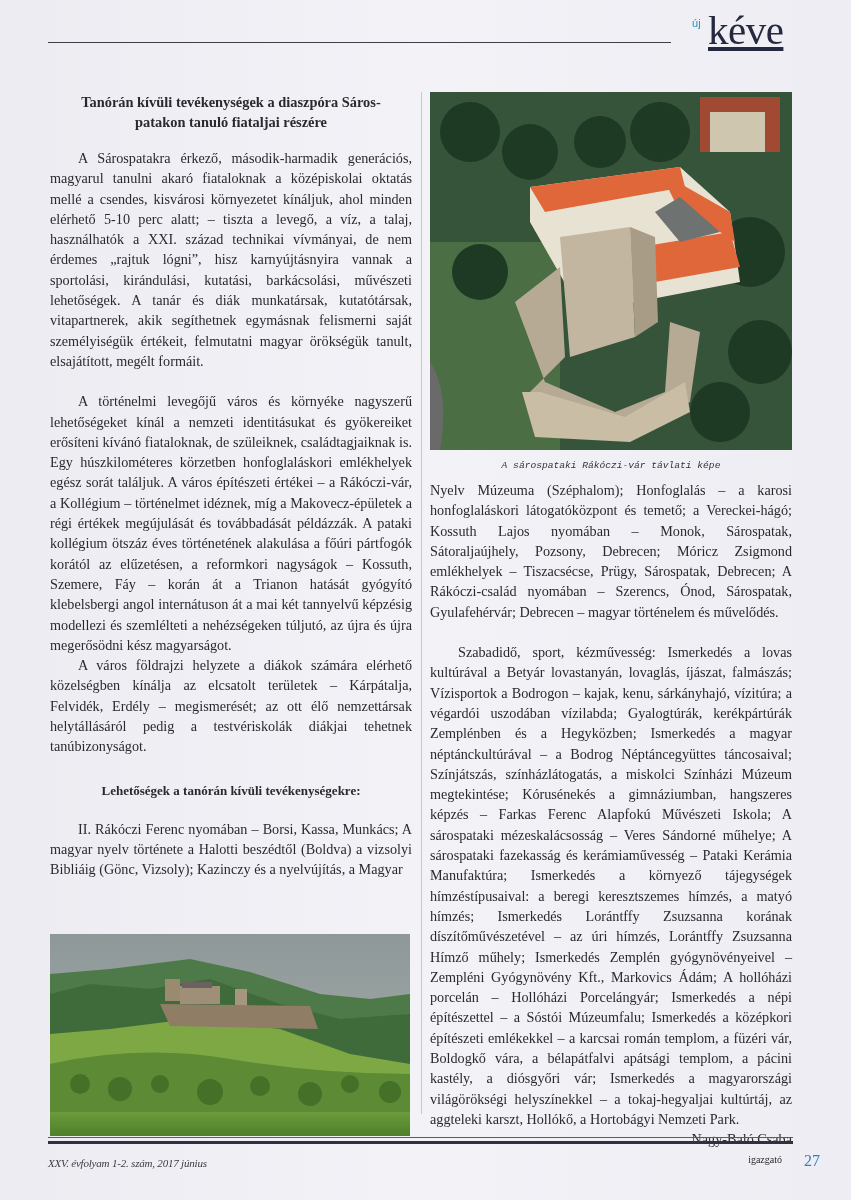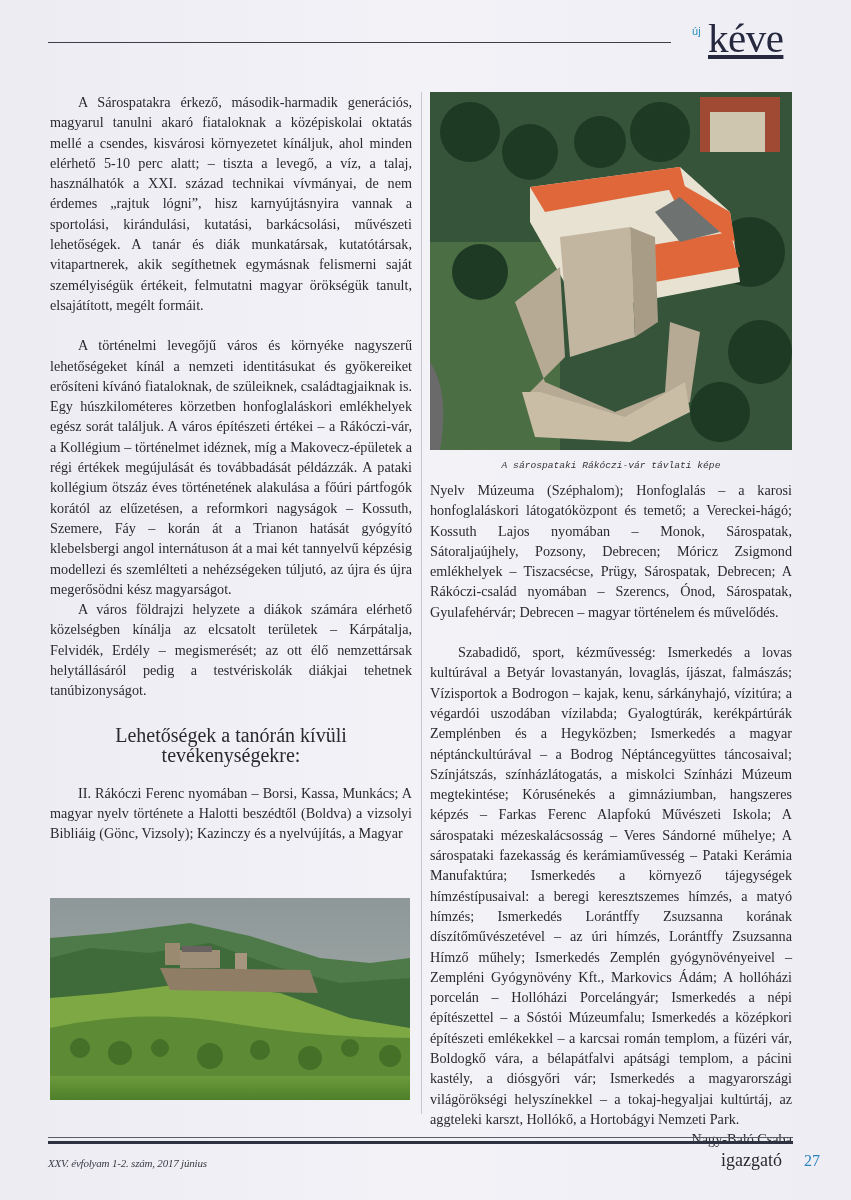--- a/index.html
+++ b/index.html
@@ -7,44 +7,44 @@
     width: 851px; height: 1200px; overflow: hidden;
     background: #eeeef4;
     font-family: "Liberation Serif", "DejaVu Serif", serif;
     color: #2a2a2e;
     position: relative;
   }
   .page { position: absolute; inset: 0; background: linear-gradient(90deg, #ececf2 0%, #f2f2f7 50%, #ededf3 100%); }
 
   
   .header-rule { position: absolute; left: 48px; top: 42px; width: 623px; height: 1px; background: #3c3f4a; }
-  .logo { position: absolute; left: 680px; top: 22px; width: 130px; height: 50px; }
+  .logo { position: absolute; left: 680px; top: 14px; width: 130px; height: 50px; }
   .logo-small { position: absolute; left: 12px; top: 3px; font-family: "Liberation Sans", sans-serif; font-size: 11px; color: #2a8fb8; letter-spacing: 0.2px; }
   .logo-main { position: absolute; left: 28px; top: -8px; font-family: "Liberation Serif", serif; font-size: 41px; color: #262840; letter-spacing: -0.5px; text-decoration: underline; }
 
   
   .col-left { position: absolute; left: 50px; top: 92px; width: 362px; }
   .col-right { position: absolute; left: 430px; top: 92px; width: 362px; }
   .col-divider { position: absolute; left: 421px; top: 92px; width: 1px; height: 1022px; background: #c8c8d2; }
 
   .title { font-weight: bold; text-align: center; font-size: 14.4px; line-height: 20px; margin: 0 0 16px 0; }
-  .subhead { font-weight: normal; text-align: center; font-size: 20px; line-height: 20px; margin: 24px 0 18px 0; }
+  .subhead { font-weight: bold; text-align: center; font-size: 13px; line-height: 20px; margin: 24px 0 18px 0; }
 
   p.body { margin: 0; font-size: 14.2px; line-height: 20.3px; text-align: justify; text-indent: 28px; }
   .gap-top { margin-top: 20px !important; }
 
   
   .photo { position: relative; overflow: hidden; }
   .photo-aerial { width: 362px; height: 358px; background: #2d4a30; }
   .photo-hill { width: 360px; height: 202px; background: #7d8c8a; margin-top: 10px; }
   .caption { font-style: italic; font-size: 9.6px; text-align: center; margin-top: 9px; line-height: 13px; color: #333; font-family: Liberation Mono, monospace; }
 
   
   .sig { text-align: right; font-size: 14.2px; line-height: 20.3px; }
-  .sig2 { text-align: right; font-size: 18px; line-height: 20.3px; padding-right: 10px; }
+  .sig2 { text-align: right; font-size: 10px; line-height: 20.3px; padding-right: 10px; }
 
   
   .footer-rule-thin { position: absolute; left: 48px; top: 1137px; width: 745px; height: 1px; background: #5a5d68; }
   .footer-rule-thick { position: absolute; left: 48px; top: 1141px; width: 745px; height: 3px; background: #2d3140; }
   .footer-left { position: absolute; left: 48px; top: 1157px; font-style: italic; font-size: 11px; color: #3a3a44; font-family: "Liberation Serif", serif; letter-spacing: -0.2px; }
   .footer-page { position: absolute; left: 804px; top: 1152px; font-size: 16px; color: #2c86c0; font-family: "Liberation Serif", serif; }
 </style>
 </head>
 <body>
 
@@ -52,20 +52,24 @@
 
   <div class="header-rule"></div>
   <div class="logo">
     <span class="logo-small">új</span>
     <span class="logo-main">kéve</span>
   </div>
 
   <div class="col-divider"></div>
 
   <div class="col-left">
+    <div class="title">
+      <div>Tanórán kívüli tevékenységek a diaszpóra Sáros-</div>
+      <div>patakon tanuló fiataljai részére</div>
+    </div>
     <p class="body">A Sárospatakra érkező, második-harmadik generációs, magyarul tanulni akaró fiataloknak a középiskolai oktatás mellé a csendes, kisvárosi környezetet kínáljuk, ahol minden elérhető 5-10 perc alatt; – tiszta a levegő, a víz, a talaj, használhatók a XXI. század technikai vívmányai, de nem érdemes „rajtuk lógni”, hisz karnyújtásnyira vannak a sportolási, kirándulási, kutatási, barkácsolási, művészeti lehetőségek. A tanár és diák munkatársak, kutatótársak, vitapartnerek, akik segíthetnek egymásnak felismerni saját személyiségük értékeit, felmutatni magyar örökségük tanult, elsajátított, megélt formáit.</p>
     <p class="body gap-top">A történelmi levegőjű város és környéke nagyszerű lehetőségeket kínál a nemzeti identitásukat és gyökereiket erősíteni kívánó fiataloknak, de szüleiknek, családtagjaiknak is. Egy húszkilométeres körzetben honfoglaláskori emlékhelyek egész sorát találjuk. A város építészeti értékei – a Rákóczi-vár, a Kollégium – történelmet idéznek, míg a Makovecz-épületek a régi értékek megújulását és továbbadását példázzák. A pataki kollégium ötszáz éves történetének alakulása a főúri pártfogók korától az elűzetésen, a reformkori nagyságok – Kossuth, Szemere, Fáy – korán át a Trianon hatását gyógyító klebelsbergi angol internátuson át a mai két tannyelvű képzésig modellezi és szemlélteti a nehézségeken túljutó, az újra és újra megerősödni kész magyarságot.</p>
     <p class="body">A város földrajzi helyzete a diákok számára elérhető közelségben kínálja az elcsatolt területek – Kárpátalja, Felvidék, Erdély – megismerését; az ott élő nemzettársak helytállásáról pedig a testvériskolák diákjai tehetnek tanúbizonyságot.</p>
 
     <div class="subhead">Lehetőségek a tanórán kívüli tevékenységekre:</div>
 
     <p class="body">II. Rákóczi Ferenc nyomában – Borsi, Kassa, Munkács; A magyar nyelv története a Halotti beszédtől (Boldva) a vizsolyi Bibliáig (Gönc, Vizsoly); Kazinczy és a nyelvújítás, a Magyar</p>
 
     <div class="photo photo-hill" style="margin-top:54px;">
       <svg width="360" height="202" viewBox="0 0 360 202" xmlns="http://www.w3.org/2000/svg">

